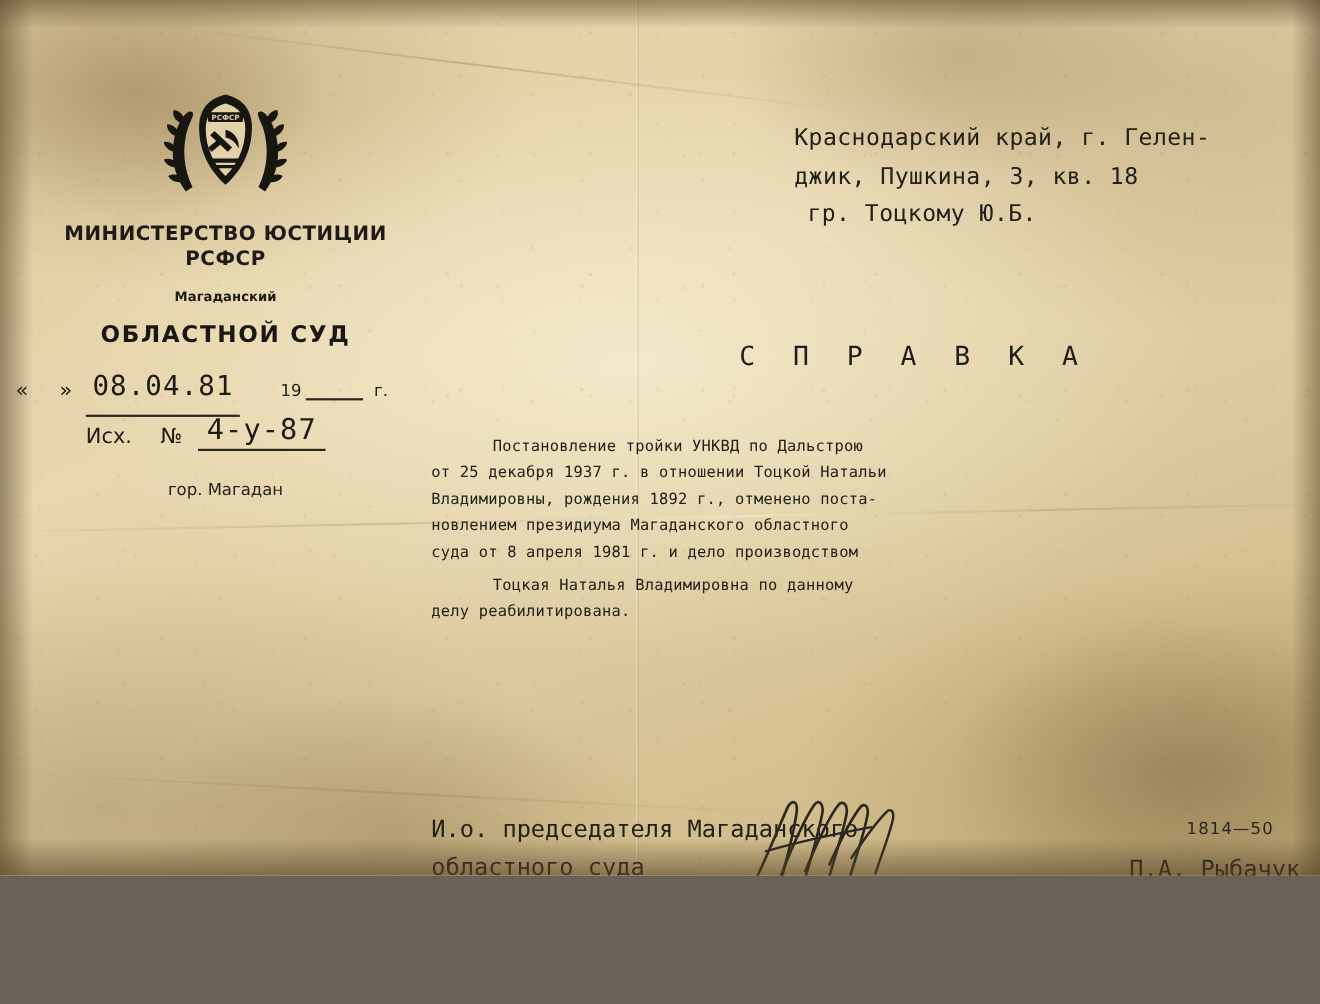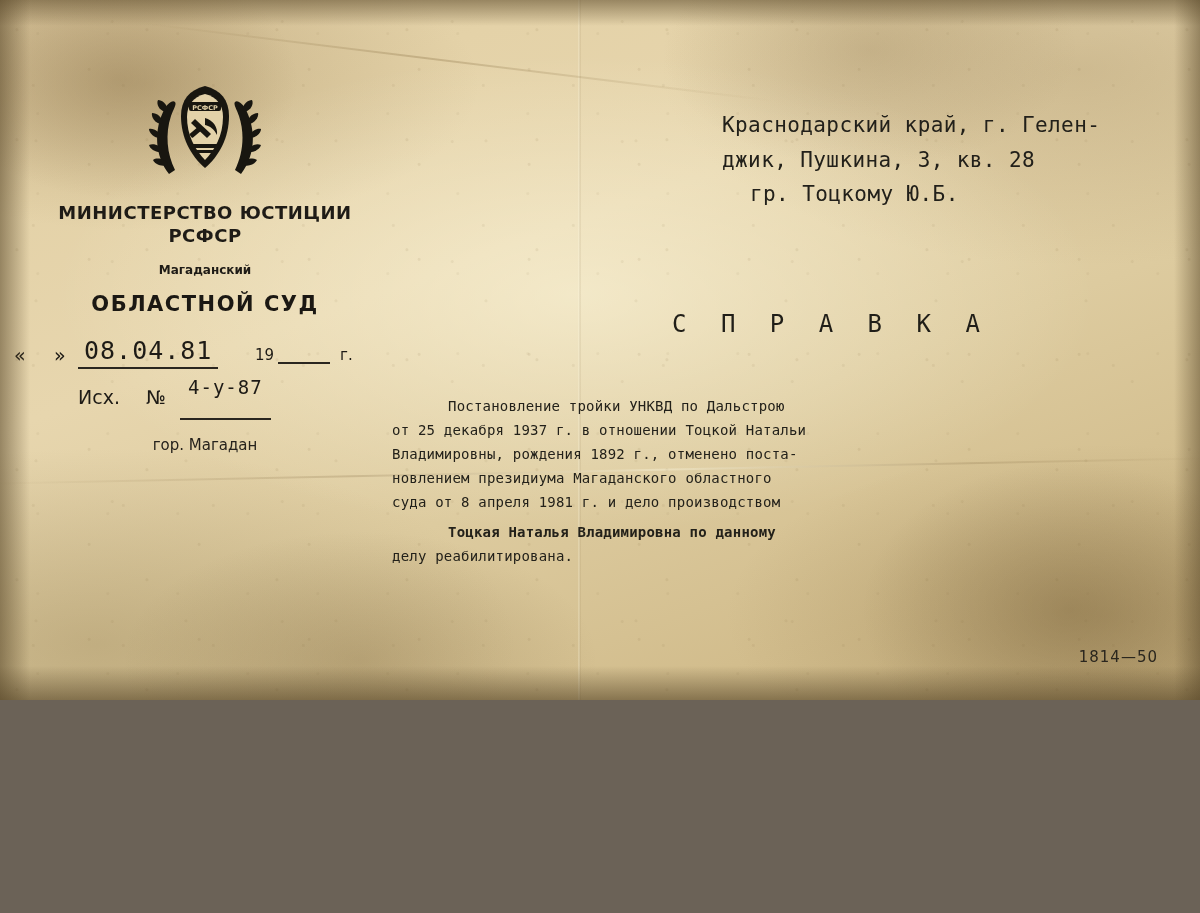--- a/index.html
+++ b/index.html
@@ -11,21 +11,21 @@
     width: 1200px;
     height: 913px;
     overflow: hidden;
     font-family: "Liberation Sans", sans-serif;
   }
 
   
   #paper {
     position: relative;
     width: 1200px;
-    height: 700px;
+    height: 796px;
     background:
       radial-gradient(ellipse 70% 55% at 48% 42%, rgba(255,250,225,0.55) 0%, rgba(255,248,215,0.0) 62%),
       radial-gradient(ellipse 40% 30% at 12% 12%, rgba(150,125,80,0.35) 0%, rgba(150,125,80,0) 70%),
       radial-gradient(ellipse 45% 35% at 92% 88%, rgba(140,115,70,0.40) 0%, rgba(140,115,70,0) 70%),
       radial-gradient(ellipse 50% 40% at 90% 10%, rgba(150,125,80,0.30) 0%, rgba(150,125,80,0) 70%),
       radial-gradient(ellipse 50% 40% at 8% 92%, rgba(140,118,72,0.35) 0%, rgba(140,118,72,0) 70%),
       linear-gradient(160deg, #ddc9a0 0%, #e4d2a8 18%, #e7d6ae 38%, #ddcb9f 60%, #d2bd8d 82%, #c9b382 100%);
     overflow: hidden;
   }
   
@@ -128,21 +128,21 @@
     height: 34px;
     font-family: "DejaVu Sans", sans-serif;
     color: #1e1b16;
   }
   #date-line .q-open { position: absolute; left: -26px; top: 8px; font-size: 19px; }
   #date-line .q-close { position: absolute; left: 14px; top: 8px; font-size: 19px; }
   #date-line .date-val {
     position: absolute; left: 38px; top: 0px;
     font-size: 25px; letter-spacing: 1px;
     border-bottom: 2px solid #2a261f;
-    padding: 0 6px 2px 6px;
+    padding: 0 6px 12px 6px;
     font-family: "DejaVu Sans Mono", monospace;
   }
   #date-line .yy { position: absolute; left: 215px; top: 10px; font-size: 15px; }
   #date-line .yy-rule {
     position: absolute; left: 238px; top: 26px; width: 52px;
     border-bottom: 2px solid #2a261f;
   }
   #date-line .g { position: absolute; left: 300px; top: 10px; font-size: 15px; }
 
   
@@ -150,24 +150,24 @@
     position: relative;
     margin-top: 8px;
     height: 36px;
     font-family: "DejaVu Sans", sans-serif;
     color: #1e1b16;
   }
   #out-line .lbl { position: absolute; left: 38px; top: 8px; font-size: 19px; }
   #out-line .num-sign { position: absolute; left: 106px; top: 8px; font-size: 19px; }
   #out-line .num-val {
     position: absolute; left: 140px; top: -2px;
-    font-size: 19px; letter-spacing: 1px;
+    font-size: 26px; letter-spacing: 1px;
     font-family: "DejaVu Sans Mono", monospace;
     border-bottom: 2px solid #2a261f;
-    padding: 0 8px 20px 8px;
+    padding: 0 8px 2px 8px;
   }
   #city-line {
     margin-top: 22px;
     font-family: "DejaVu Sans", sans-serif;
     font-size: 15px;
     color: #26221c;
   }
 
   
   #addressee {
@@ -175,21 +175,21 @@
     left: 722px;
     top: 108px;
     width: 460px;
     font-family: "DejaVu Sans Mono", monospace;
     font-size: 21px;
     line-height: 1.65;
     color: #22201a;
     letter-spacing: .4px;
   }
   #addressee .ln2 { margin-left: 0px; }
-  #addressee .ln3 { margin-left: 28px; }
+  #addressee .ln3 { margin-left: 12px; }
 
   
   #doc-title {
     position: absolute;
     left: 672px;
     top: 310px;
     font-family: "DejaVu Sans Mono", monospace;
     font-size: 24px;
     letter-spacing: 10px;
     color: #201e18;
@@ -203,21 +203,21 @@
     width: 790px;
     font-family: "DejaVu Sans Mono", monospace;
     font-size: 14px;
     line-height: 1.72;
     color: #23211a;
     letter-spacing: .2px;
     margin-top: 12px;
   }
   #body-text p { margin: 0; }
   #body-text p.indent { text-indent: 56px; }
-  #body-text .para2 { margin-top: 6px; font-weight: bold; }
+  #body-text .para2 { margin-top: 6px; }
 
   
   #sign-block {
     position: absolute;
     left: 392px;
     top: 738px;
     width: 790px;
     font-family: "DejaVu Sans Mono", monospace;
     font-size: 21.5px;
     line-height: 1.6;
@@ -331,21 +331,21 @@
       <span class="lbl">Исх.</span>
       <span class="num-sign">№</span>
       <span class="num-val">4-у-87</span>
     </div>
 
     <div id="city-line">гор. Магадан</div>
   </div>
 
   <div id="addressee">
     <div class="ln1">Краснодарский край, г. Гелен-</div>
-    <div class="ln2">джик, Пушкина, 3, кв. 28</div>
+    <div class="ln2">джик, Пушкина, 3, кв. 18</div>
     <div class="ln3">гр. Тоцкому Ю.Б.</div>
   </div>
 
   <div id="doc-title">С П Р А В К А</div>
 
   <div id="body-text">
     <p class="indent">Постановление тройки УНКВД по Дальстрою</p>
     <p>от 25 декабря 1937 г. в отношении Тоцкой Натальи</p>
     <p>Владимировны, рождения 1892 г., отменено поста-</p>
     <p>новлением президиума Магаданского областного</p>

